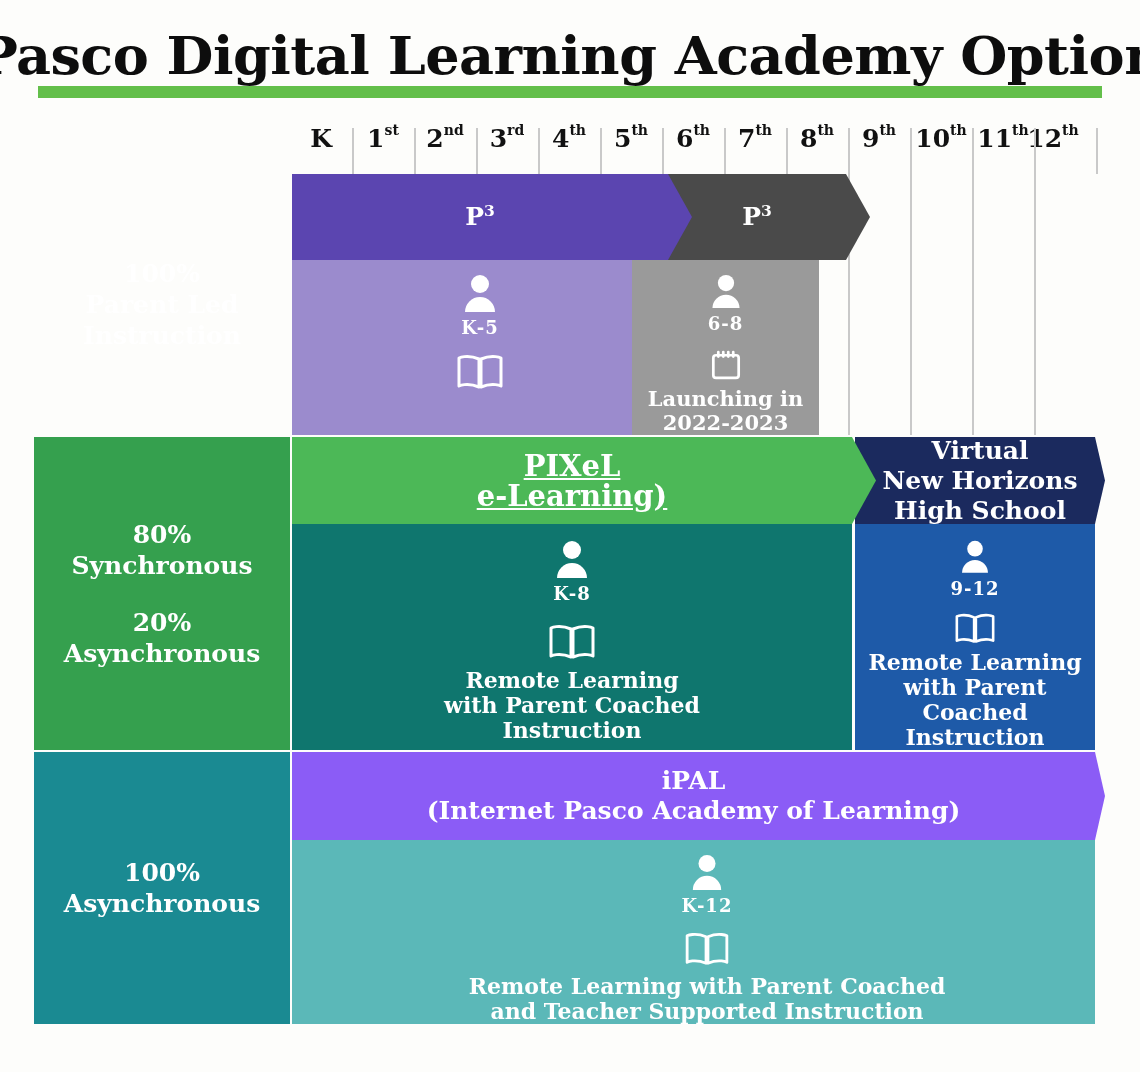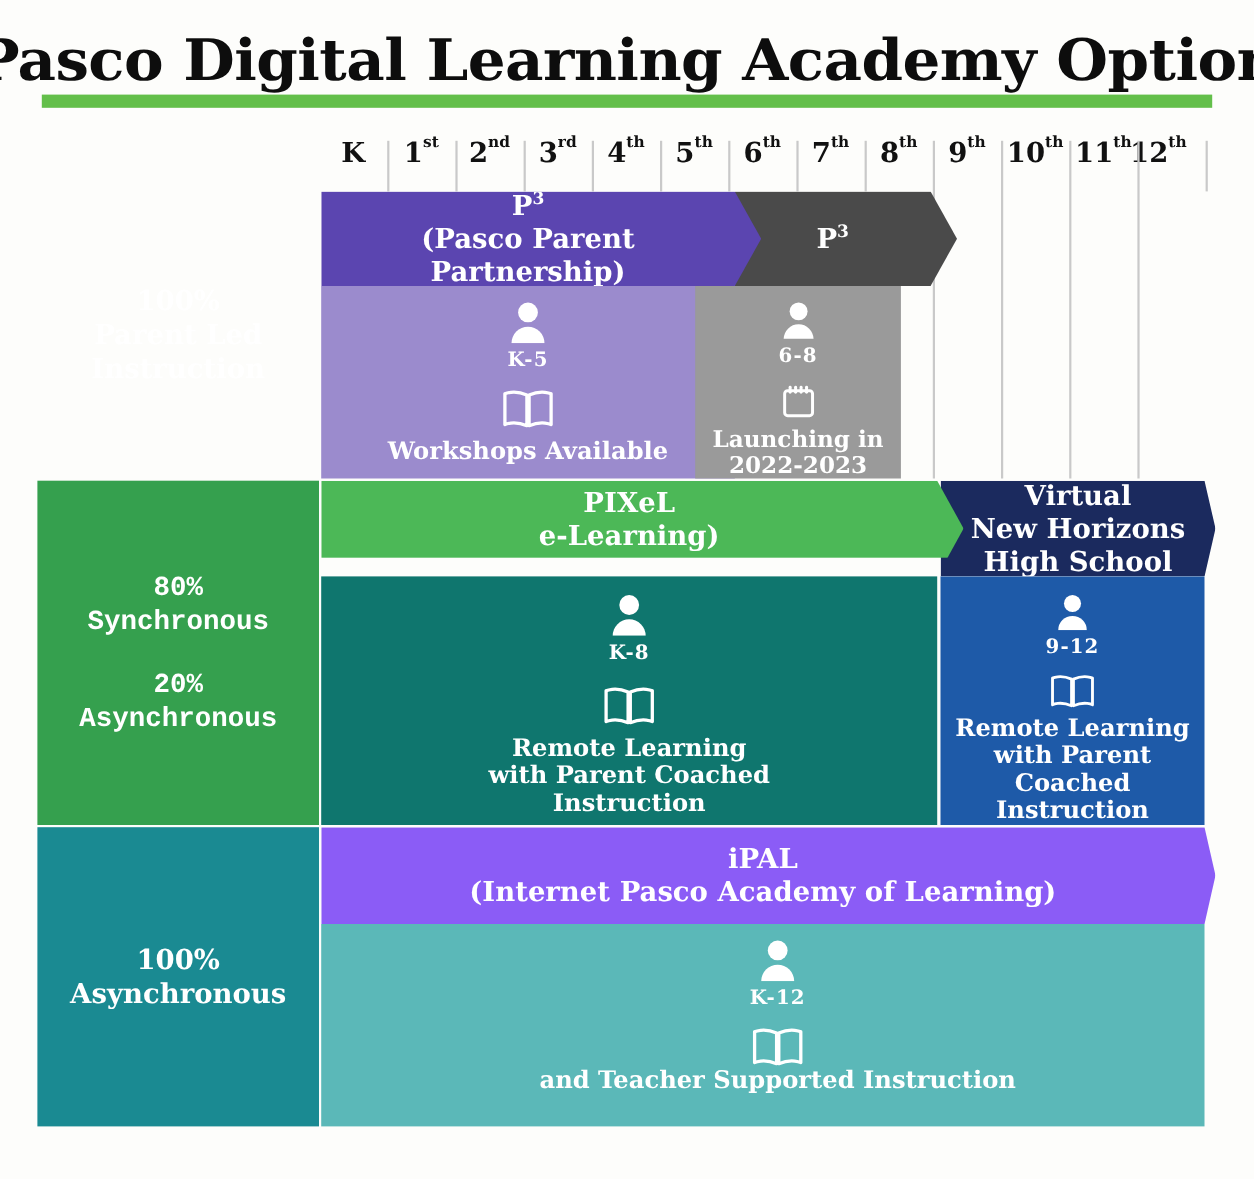--- a/index.html
+++ b/index.html
@@ -180,21 +180,20 @@
 <div class="bodypanel" style="left:292px;top:260px;width:376px;height:175px;background:#9b8bcd;justify-content:flex-start;padding-top:14px;box-sizing:border-box;">
   <svg class="icon-person" width="34" height="38" viewBox="0 0 34 38">
     <circle cx="17" cy="10" r="9" fill="#fff"></circle>
     <path d="M2 38 A15 15 0 0 1 32 38 Z" fill="#fff"></path>
   </svg>
   <div class="grade-badge">K-5</div>
   <svg class="icon-book" width="48" height="36" viewBox="0 0 48 36" style="margin-top:12px;">
     <path d="M3 4 C3 4 11 0 23 5 L23 33 C11 28 3 32 3 32 Z" fill="none" stroke="#fff" stroke-width="3" stroke-linejoin="round"></path>
     <path d="M45 4 C45 4 37 0 25 5 L25 33 C37 28 45 32 45 32 Z" fill="none" stroke="#fff" stroke-width="3" stroke-linejoin="round"></path>
   </svg>
-  <div class="caption" style="margin-top:8px;">Workshops Available</div>
 </div>
 
 <div class="bodypanel" style="left:632px;top:260px;width:187px;height:175px;background:#9a9a9a;justify-content:flex-start;padding-top:14px;box-sizing:border-box;">
   <svg class="icon-person" width="34" height="38" viewBox="0 0 34 38">
     <circle cx="17" cy="10" r="9" fill="#fff"></circle>
     <path d="M2 38 A15 15 0 0 1 32 38 Z" fill="#fff"></path>
   </svg>
   <div class="grade-badge">6-8</div>
   <svg class="icon-cal" width="38" height="36" viewBox="0 0 38 36" style="margin-top:10px;">
     <rect x="5" y="8" width="28" height="25" rx="3" ry="3" fill="none" stroke="#fff" stroke-width="3"></rect>
@@ -214,26 +213,23 @@
     <span>P<span class="sup3">3</span></span>
   </span>
 </div>
 
 <div class="banner" style="left:292px;top:174px;width:400px;height:86px;font-size:25px;
             background:#5b45b0;flex-direction:column;
             clip-path:polygon(0 0, 376px 0, 400px 43px, 376px 86px, 0 86px);">
   <span class="banner-txt" style="margin-right:24px;">
     <span>P<span class="sup3">3</span></span>
   </span>
-  <span class="banner-txt" style="margin-right:24px;">
-    <span>(Pasco Parent Partnership)</span>
-  </span>
-</div>
-
-<div class="leftlabel" style="left:34px;top:437px;width:256px;height:313px;background:#35a04e;font-family:Liberation Mono, monospace;">
+</div>
+
+<div class="leftlabel" style="left:34px;top:437px;width:256px;height:313px;background:#35a04e;">
   <div>80%</div>
   <div>Synchronous</div>
   <div class="gap"></div>
   <div>20%</div>
   <div>Asynchronous</div>
 </div>
 
 <div class="bodypanel" style="left:292px;top:524px;width:560px;height:226px;background:#0f766e;justify-content:flex-start;padding-top:16px;box-sizing:border-box;">
   <svg class="icon-person" width="34" height="38" viewBox="0 0 34 38">
     <circle cx="17" cy="10" r="9" fill="#fff"></circle>
@@ -266,42 +262,43 @@
 </div>
 
 <div class="banner" style="left:855px;top:437px;width:250px;height:87px;font-size:25px;
             background:#1b2a5e;flex-direction:column;
             clip-path:polygon(0 0, 240px 0, 250px 43.5px, 240px 87px, 0 87px);">
   <span class="banner-txt">Virtual</span>
   <span class="banner-txt">New Horizons</span>
   <span class="banner-txt">High School</span>
 </div>
 
-<div class="banner" style="left:292px;top:437px;width:584px;height:70px;font-size:25px;
+<div class="banner" style="left:292px;top:437px;width:584px;height:87px;font-size:29px;
             background:#4cb857;flex-direction:column;
-            clip-path:polygon(0 0, 560px 0, 584px 43.5px, 560px 87px, 0 87px);">
+            clip-path:polygon(0 0, 560px 0, 584px 43.5px, 560px 87px, 0 87px);text-decoration:underline;">
   <span class="banner-txt" style="margin-right:24px;">PIXeL</span>
   <span class="banner-txt" style="margin-right:24px;">e-Learning)</span>
 </div>
 
 <div class="leftlabel" style="left:34px;top:752px;width:256px;height:272px;background:#1a8a92;">
   <div>100%</div>
   <div>Asynchronous</div>
 </div>
 
 <div class="bodypanel" style="left:292px;top:840px;width:803px;height:184px;background:#5bb8b8;justify-content:flex-start;padding-top:14px;box-sizing:border-box;padding-left:27px;">
   <svg class="icon-person" width="34" height="38" viewBox="0 0 34 38">
     <circle cx="17" cy="10" r="9" fill="#fff"></circle>
     <path d="M2 38 A15 15 0 0 1 32 38 Z" fill="#fff"></path>
   </svg>
   <div class="grade-badge">K-12</div>
   <svg class="icon-book" width="48" height="36" viewBox="0 0 48 36" style="margin-top:12px;">
     <path d="M3 4 C3 4 11 0 23 5 L23 33 C11 28 3 32 3 32 Z" fill="none" stroke="#fff" stroke-width="3" stroke-linejoin="round"></path>
     <path d="M45 4 C45 4 37 0 25 5 L25 33 C37 28 45 32 45 32 Z" fill="none" stroke="#fff" stroke-width="3" stroke-linejoin="round"></path>
   </svg>
+  <div class="caption" style="margin-top:8px;">Remote Learning with Parent Coached</div>
   <div class="caption">and Teacher Supported Instruction</div>
 </div>
 
 <div class="banner" style="left:292px;top:752px;width:813px;height:88px;font-size:25px;
             background:#8b5cf6;flex-direction:column;
             clip-path:polygon(0 0, 803px 0, 813px 44px, 803px 88px, 0 88px);justify-content:center;">
   <span class="banner-txt" style="margin-right:10px;">iPAL</span>
   <span class="banner-txt" style="margin-right:10px;">(Internet Pasco Academy of Learning)</span>
 </div>
 

